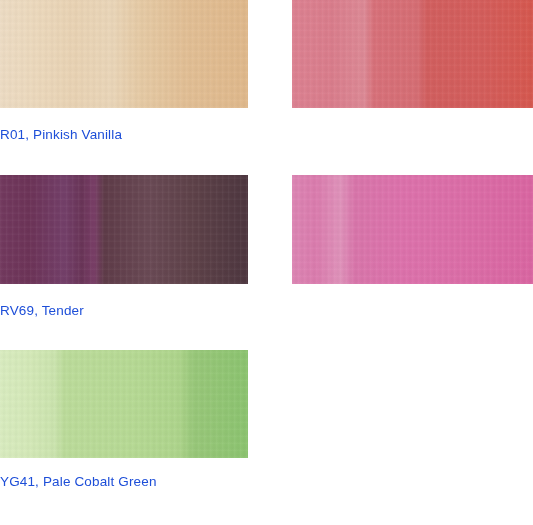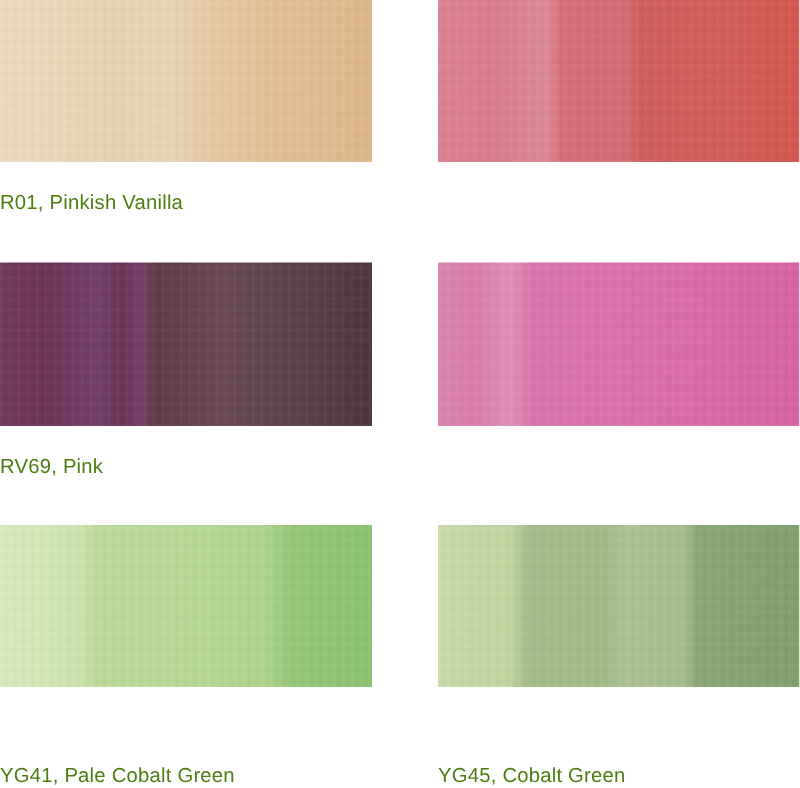--- a/index.html
+++ b/index.html
@@ -32,21 +32,21 @@
   }
   .swatch-cell {
     position: relative;
     display: flex;
     flex-direction: column;
     align-items: flex-start;
     justify-content: flex-start;
   }
   .swatch-cell.row1 { padding-top: 0px; }
   .swatch-cell.row2 { padding-top: 0px; }
-  .swatch-cell.row3 { padding-top: 0px; justify-content: space-between; }
+  .swatch-cell.row3 { padding-top: 0px; }
 
   .swatch-patch {
     width: 100%;
     height: 108px;
     display: block;
     position: relative;
     overflow: hidden;
   }
   .row2 .swatch-patch { height: 109px; }
   .row3 .swatch-patch { height: 108px; }
@@ -66,21 +66,21 @@
       repeating-linear-gradient(0deg,
         rgba(255,255,255,0.035) 0px,
         rgba(0,0,0,0.018) 3px,
         rgba(255,255,255,0.0) 7px);
     opacity: 0.85;
   }
 
   .swatch-label {
     font-size: 13.5px;
     line-height: 16px;
-    color: #4d7c0f;
+    color: #1d4ed8;
     letter-spacing: 0.15px;
     white-space: nowrap;
   }
   .row1 .swatch-label { margin-top: 19px; }
   .row2 .swatch-label { margin-top: 19px; }
   .row3 .swatch-label { margin-top: 16px; }
 </style>
 </head>
 <body>
 
@@ -91,31 +91,27 @@
       <div class="swatch-patch" style="background: linear-gradient(90deg, rgb(237, 220, 196) 0%, rgb(236, 217, 189) 14%, rgb(233, 211, 180) 30%, rgb(234, 214, 185) 45%, rgb(230, 203, 166) 56%, rgb(226, 191, 149) 75%, rgb(224, 185, 140) 100%);"></div>
       <div class="swatch-label">R01, Pinkish Vanilla</div>
     </div>
 
     <div class="swatch-cell row1">
       <div class="swatch-patch" style="background: linear-gradient(90deg, rgb(221, 130, 146) 0%, rgb(218, 125, 140) 16%, rgb(221, 138, 150) 30%, rgb(216, 113, 122) 34%, rgb(214, 110, 116) 52%, rgb(210, 95, 95) 56%, rgb(212, 94, 92) 78%, rgb(214, 88, 79) 100%);"></div>
     </div>
 
     <div class="swatch-cell row2">
       <div class="swatch-patch" style="background: linear-gradient(90deg, rgb(115, 58, 95) 0%, rgb(109, 52, 88) 12%, rgb(116, 64, 106) 26%, rgb(106, 53, 88) 33%, rgb(122, 63, 104) 38%, rgb(95, 60, 73) 42%, rgb(106, 74, 85) 60%, rgb(94, 66, 73) 78%, rgb(78, 55, 64) 100%);"></div>
-      <div class="swatch-label">RV69, Pink</div>
+      <div class="swatch-label">RV69, Tender</div>
     </div>
 
     <div class="swatch-cell row2">
       <div class="swatch-patch" style="background: linear-gradient(90deg, rgb(221, 134, 180) 0%, rgb(219, 124, 174) 10%, rgb(224, 147, 187) 20%, rgb(217, 118, 171) 26%, rgb(221, 114, 172) 45%, rgb(220, 110, 168) 70%, rgb(218, 102, 162) 100%);"></div>
     </div>
 
     <div class="swatch-cell row3">
       <div class="swatch-patch" style="background: linear-gradient(90deg, rgb(217, 236, 192) 0%, rgb(212, 233, 184) 12%, rgb(203, 228, 174) 22%, rgb(188, 220, 155) 26%, rgb(183, 218, 149) 52%, rgb(174, 213, 140) 72%, rgb(153, 200, 122) 78%, rgb(140, 196, 112) 100%);"></div>
       <div class="swatch-label">YG41, Pale Cobalt Green</div>
     </div>
 
-    <div class="swatch-cell row3">
-      <div class="swatch-patch" style="background: linear-gradient(90deg, rgb(203, 220, 171) 0%, rgb(198, 216, 165) 10%, rgb(194, 215, 162) 20%, rgb(166, 191, 142) 25%, rgb(163, 189, 138) 46%, rgb(174, 196, 150) 52%, rgb(167, 191, 144) 68%, rgb(137, 168, 119) 72%, rgb(130, 161, 113) 100%);"></div>
-      <div class="swatch-label">YG45, Cobalt Green</div>
-    </div>
 
   </div>
 </div>
 
 </body></html>

